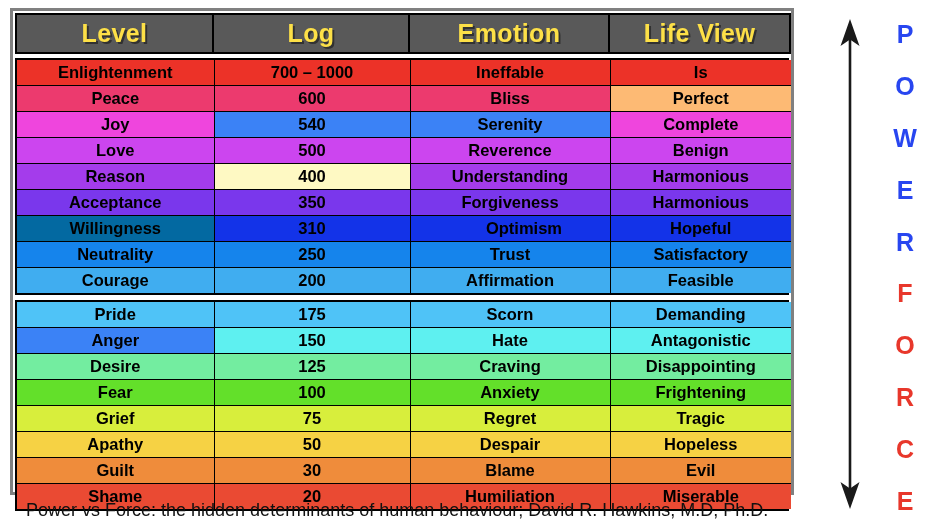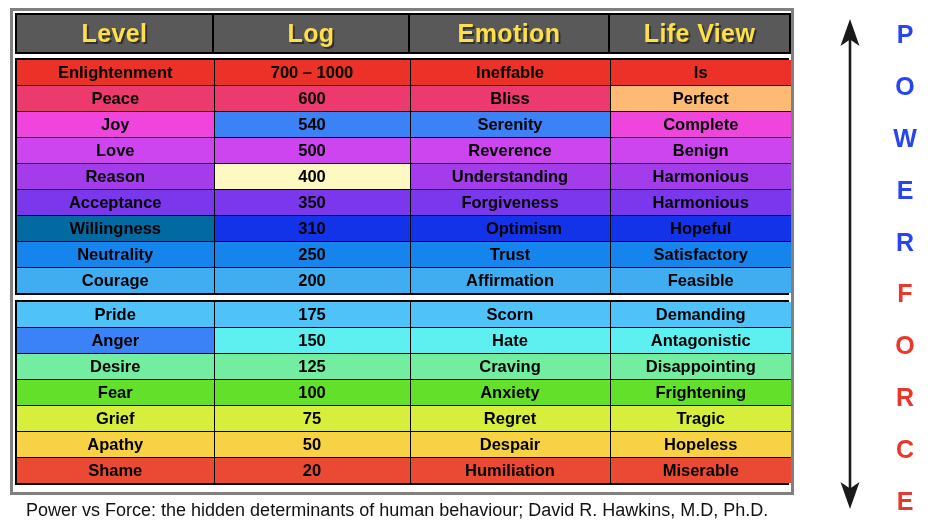--- a/index.html
+++ b/index.html
@@ -251,20 +251,26 @@
             <td style="background: rgb(216, 238, 60);">Regret</td>
             <td style="background: rgb(216, 238, 60);">Tragic</td>
           </tr>
           <tr>
             <td style="background: rgb(246, 210, 68);">Apathy</td>
             <td style="background: rgb(246, 210, 68);">50</td>
             <td style="background: rgb(246, 210, 68);">Despair</td>
             <td style="background: rgb(246, 210, 68);">Hopeless</td>
           </tr>
           <tr>
+            <td style="background: rgb(239, 140, 59);">Guilt</td>
+            <td style="background: rgb(239, 140, 59);">30</td>
+            <td style="background: rgb(239, 140, 59);">Blame</td>
+            <td style="background: rgb(239, 140, 59);">Evil</td>
+          </tr>
+          <tr>
             <td style="background: rgb(234, 74, 51);">Shame</td>
             <td style="background: rgb(234, 74, 51);">20</td>
             <td style="background: rgb(234, 74, 51);">Humiliation</td>
             <td style="background: rgb(234, 74, 51);">Miserable</td>
           </tr>
         </tbody>
     </table>
   </div>
 
 </div>

